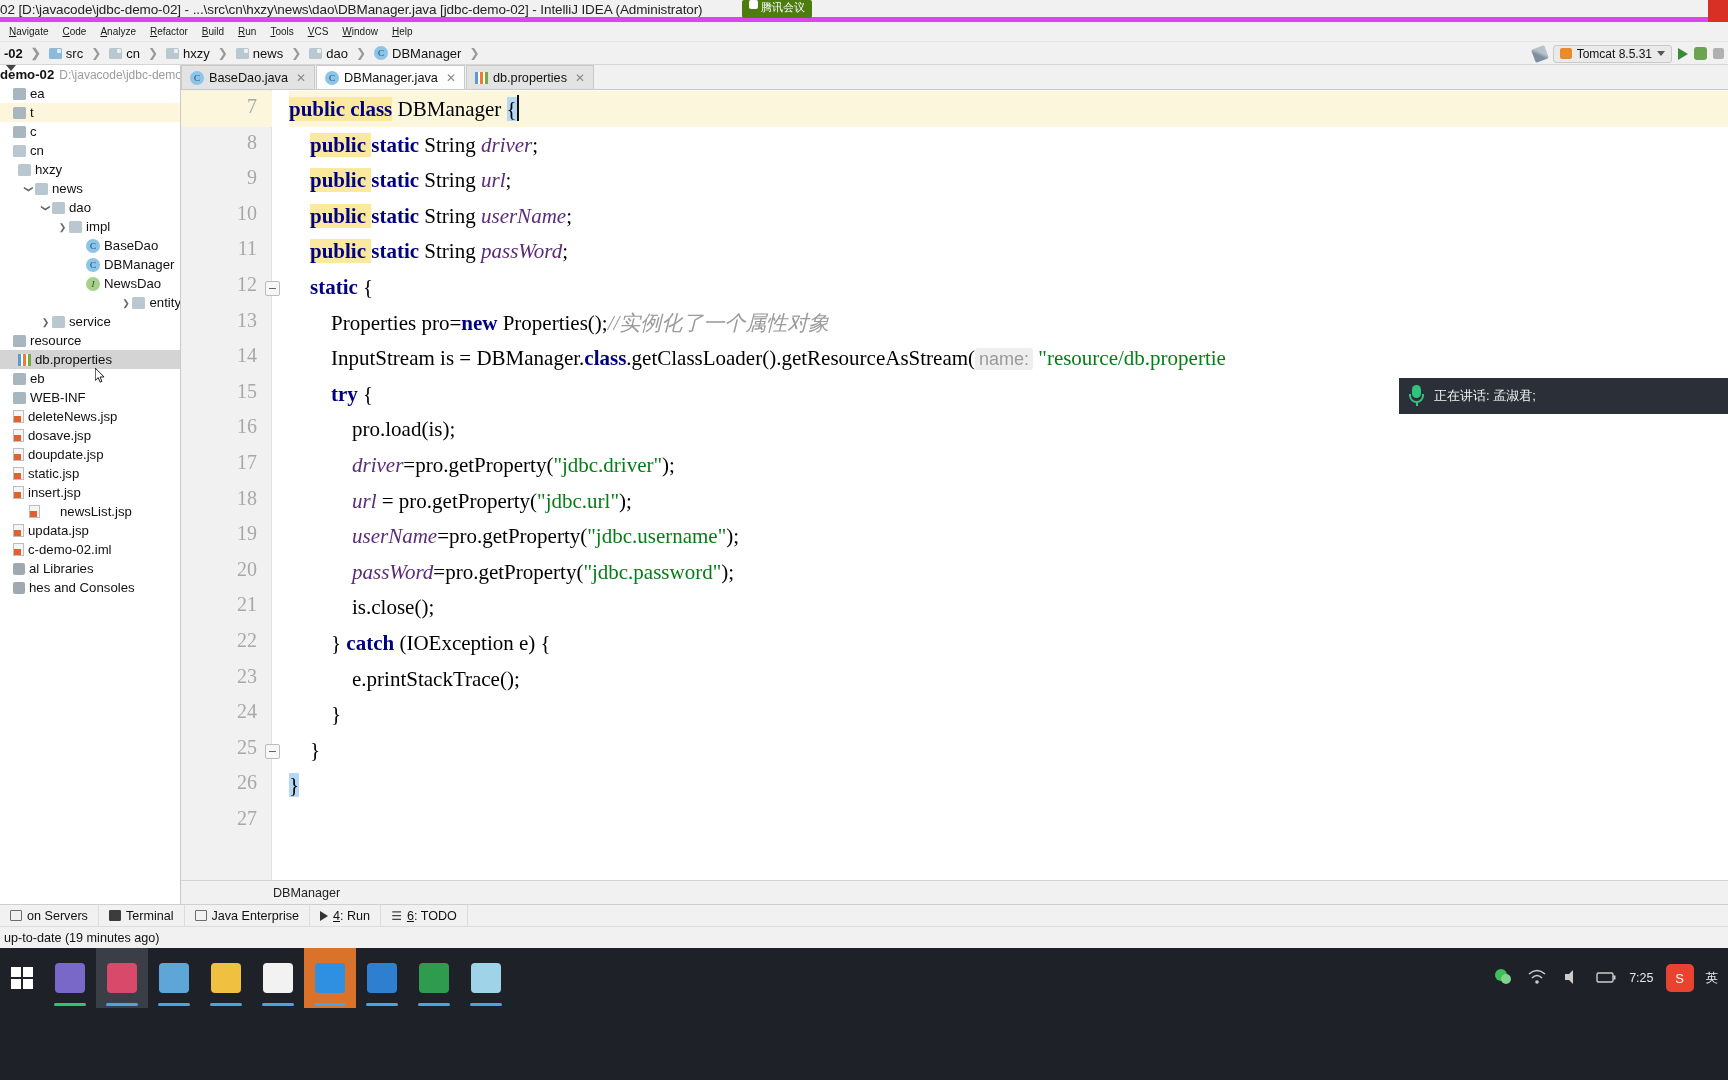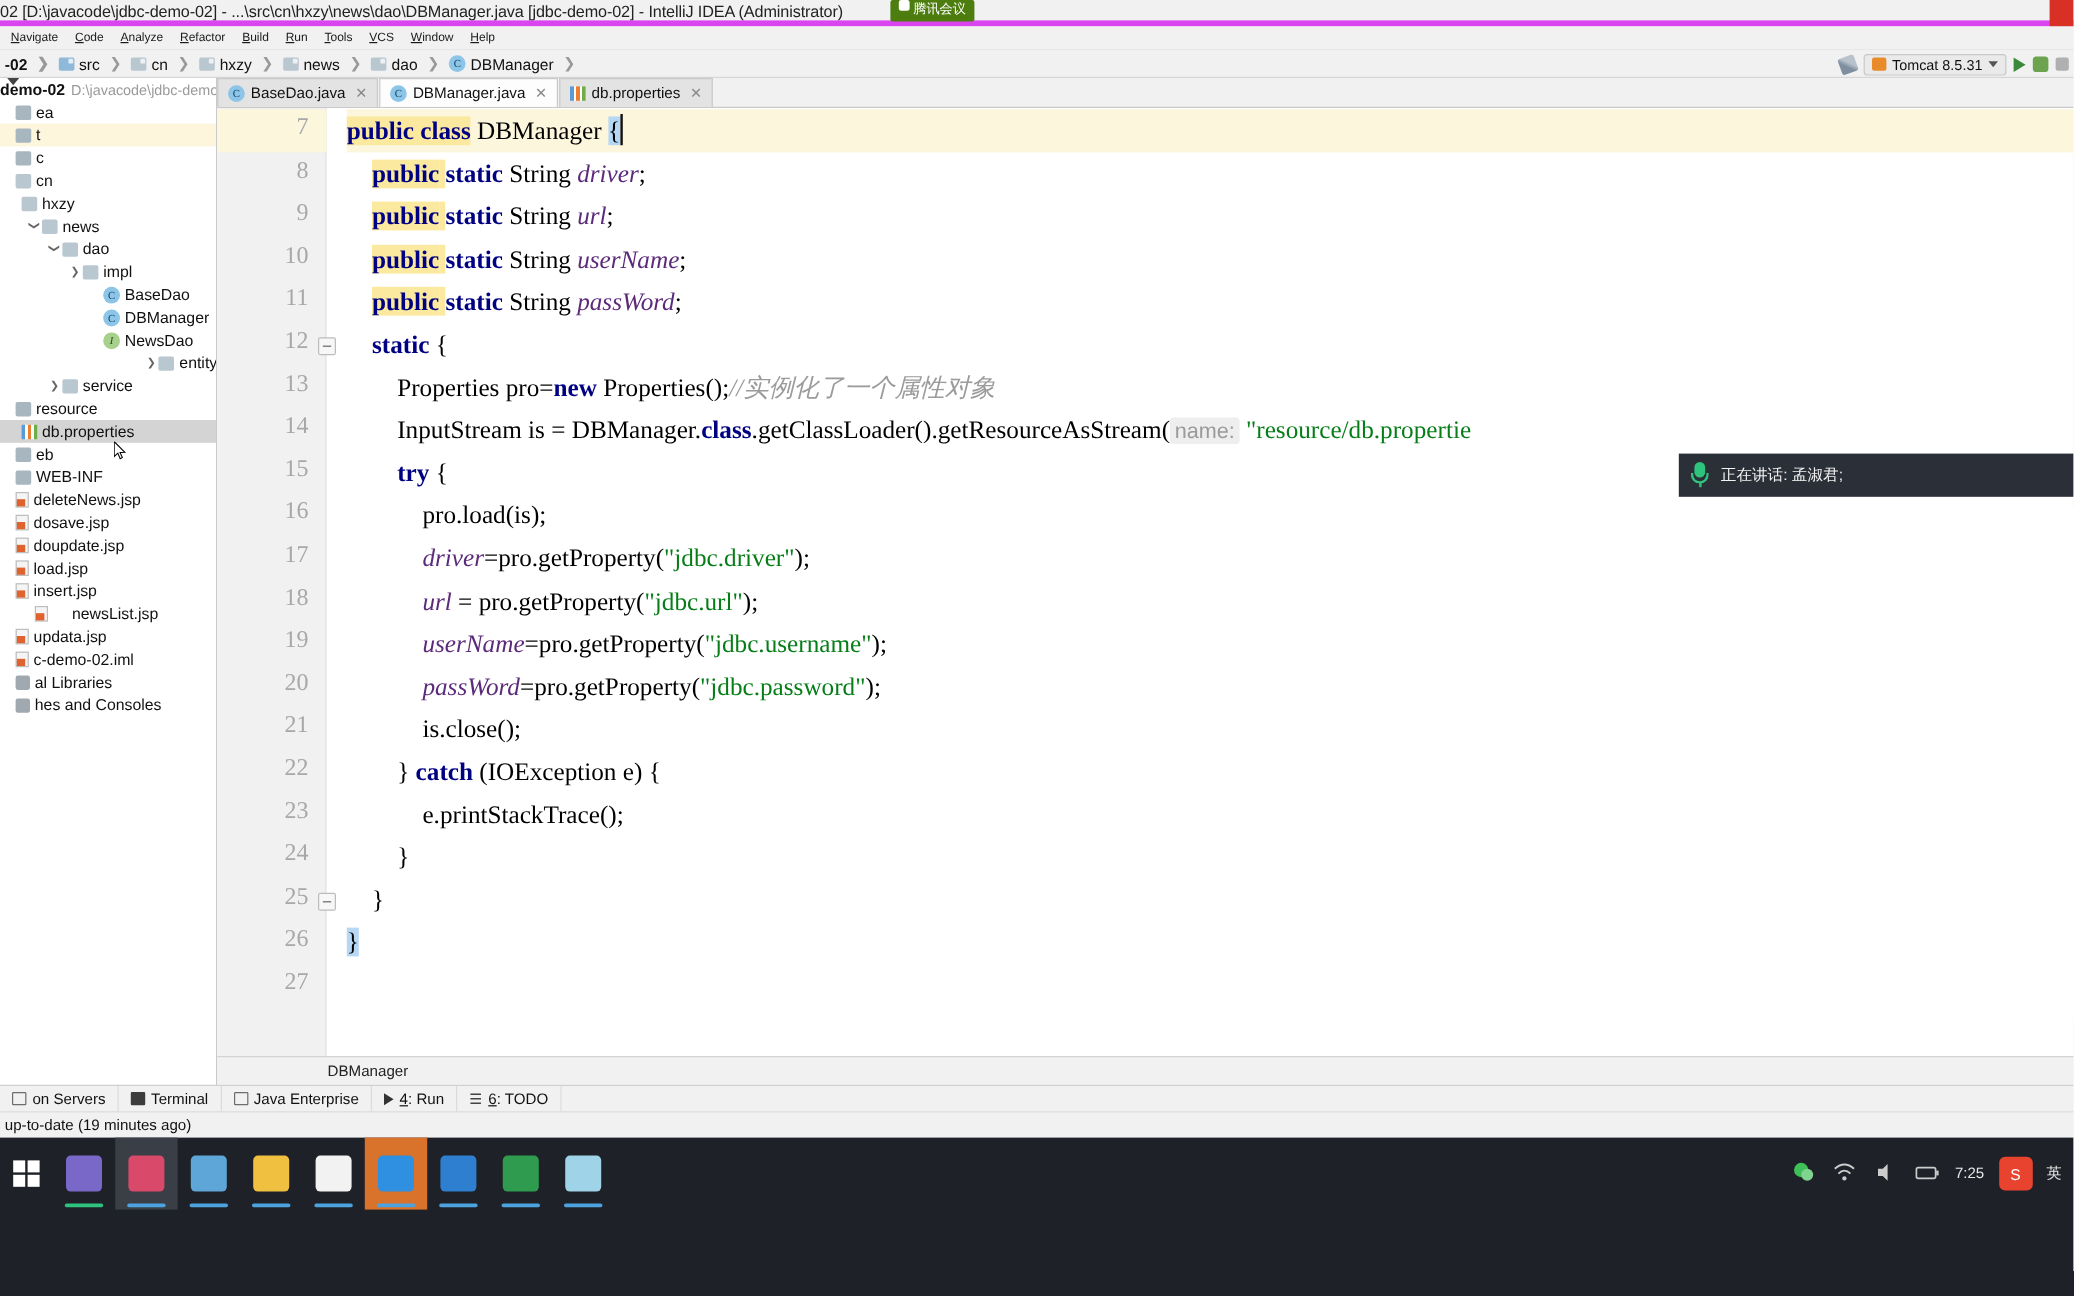--- a/index.html
+++ b/index.html
@@ -531,21 +531,21 @@
           <span>dosave.jsp</span>
         </div>
         <div class="tnode" style="padding-left: 0px;">
           <span class="tw"></span>
           <span class="jsp-ico"></span>
           <span>doupdate.jsp</span>
         </div>
         <div class="tnode" style="padding-left: 0px;">
           <span class="tw"></span>
           <span class="jsp-ico"></span>
-          <span>load.jsp</span>
+          <span>static.jsp</span>
         </div>
         <div class="tnode" style="padding-left: 0px;">
           <span class="tw"></span>
           <span class="jsp-ico"></span>
           <span>insert.jsp</span>
         </div>
         <div class="tnode" style="padding-left: 0px; gap: 16px;">
           <span class="tw"></span>
           <span class="jsp-ico"></span>
           <span>newsList.jsp</span>

